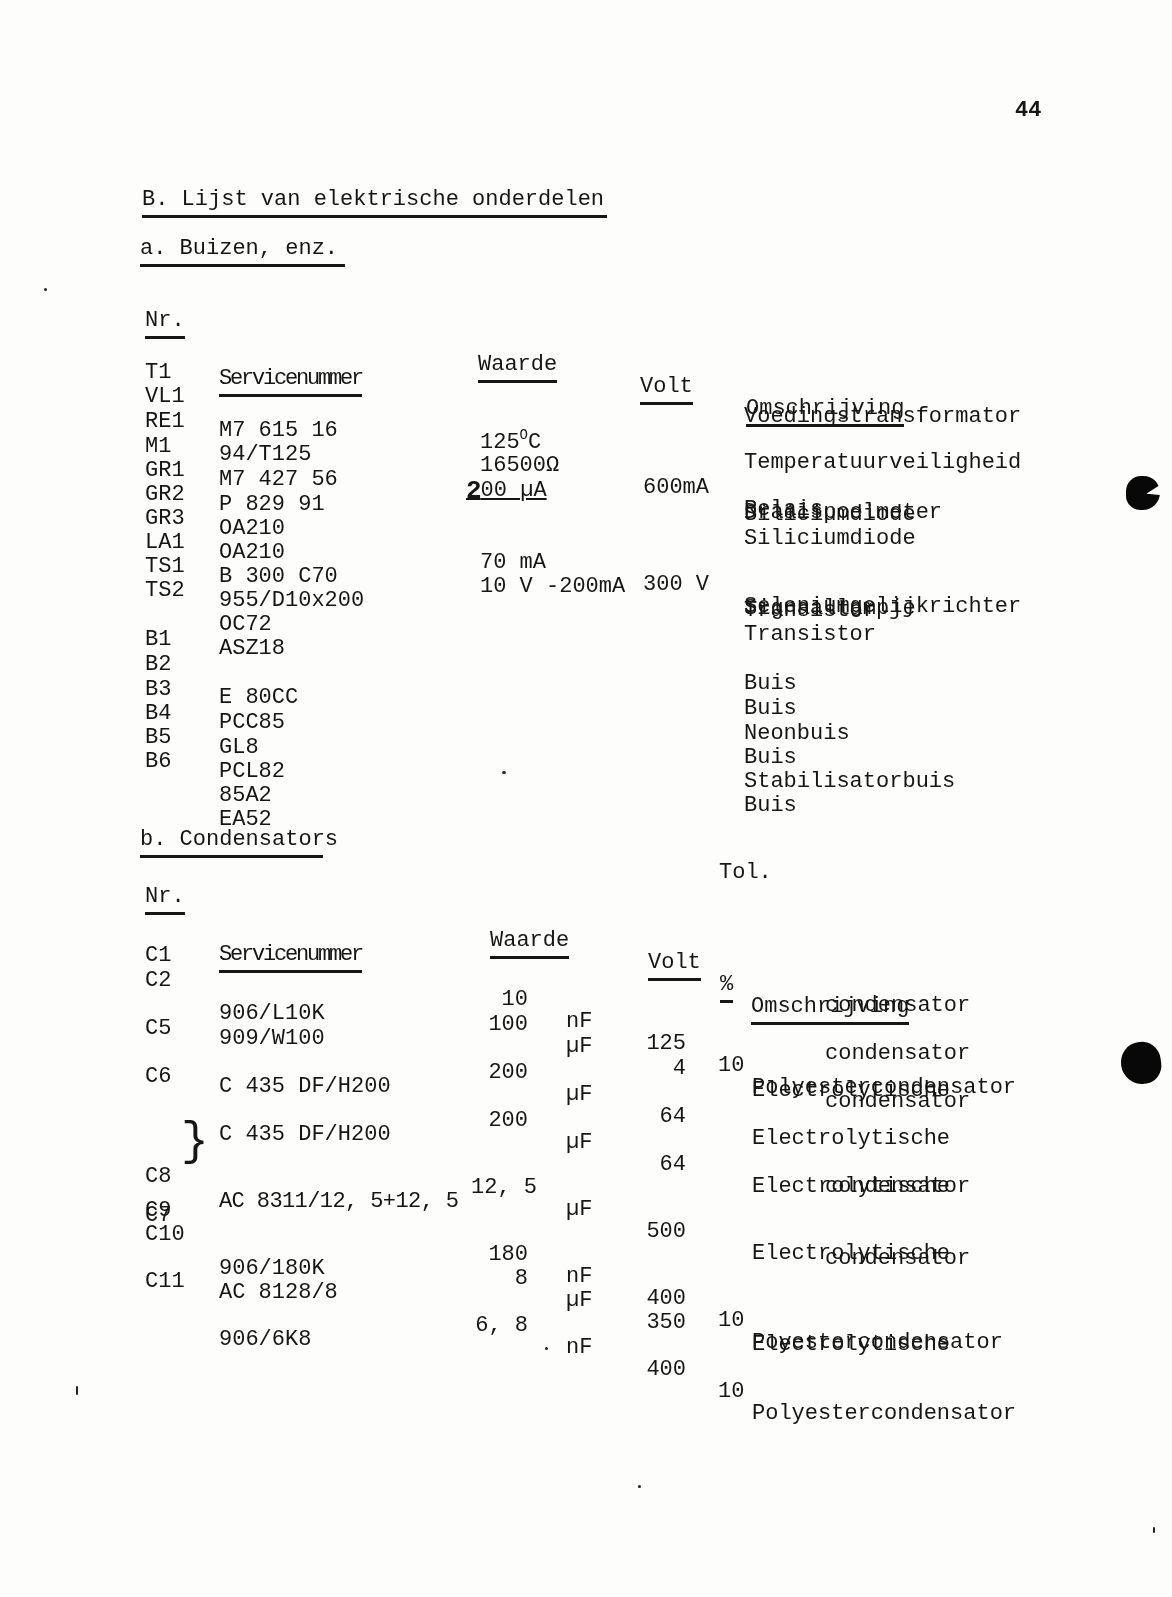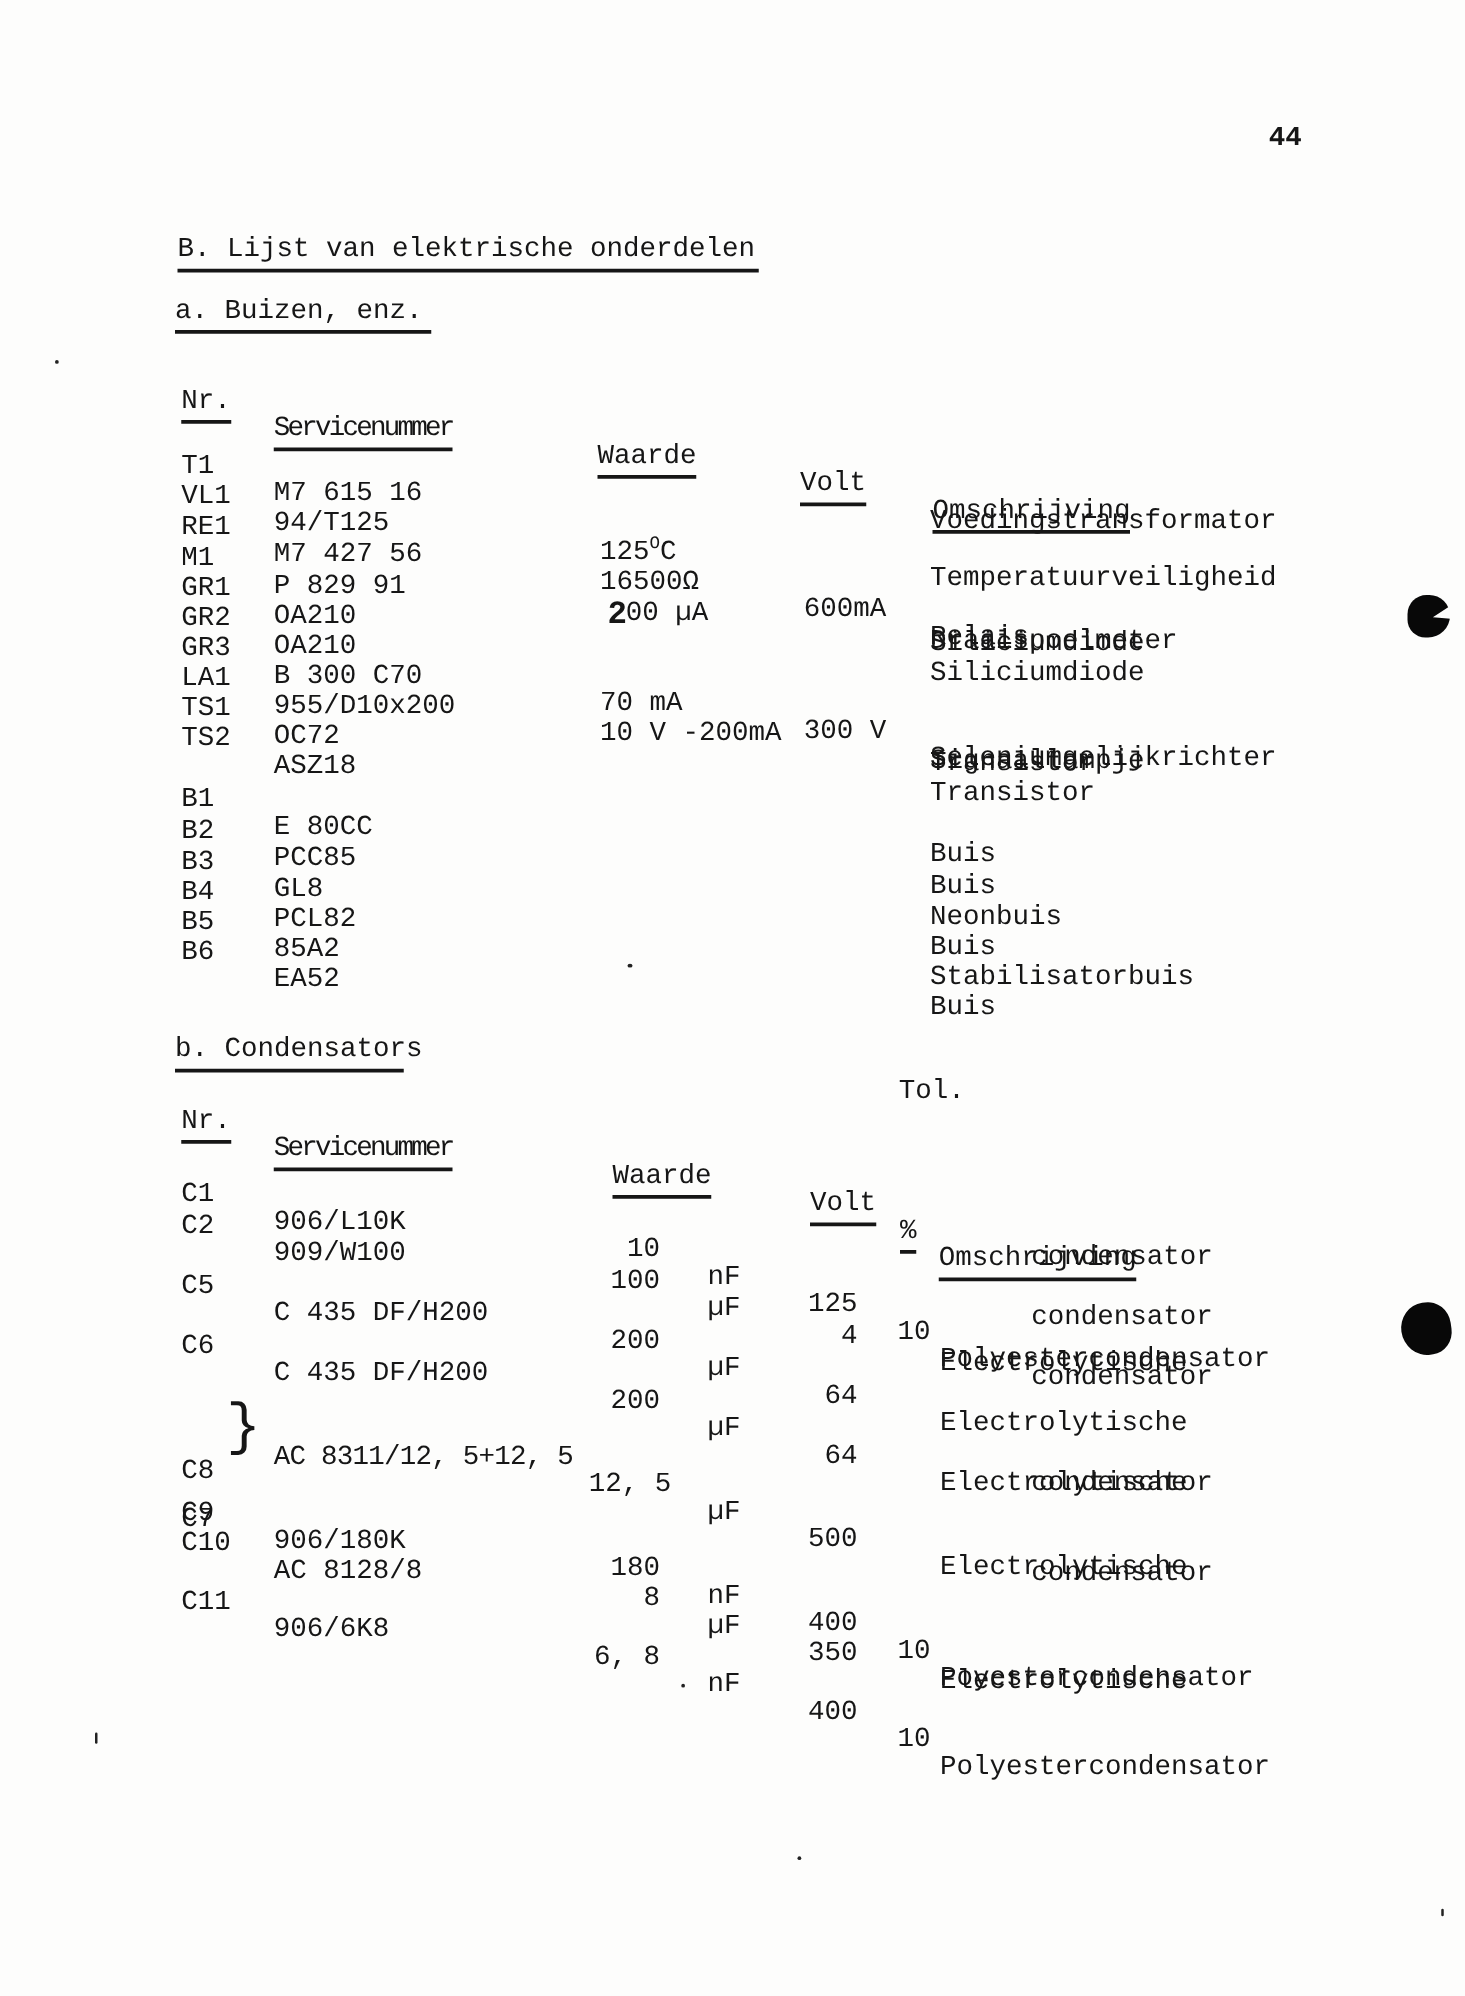--- a/index.html
+++ b/index.html
@@ -8,23 +8,23 @@
     width:1172px;height:1597px;
     background:#fdfdfc;
     font-family:"Liberation Mono","DejaVu Sans Mono",monospace;
     color:#161616;
     overflow:hidden;
   }
   .line,.row{position:absolute;left:0;width:100%;height:24px;font-size:22px;line-height:22px;white-space:pre;}
   .cell{position:absolute;white-space:pre;}
   
   .nr{left:145px;}
-  .sv{left:219px;}
+  .sv{left:219px;margin-top:36px;}
   .wa{left:480px;}
-  .wam{left:486px;}
+  .wam{left:466px;text-decoration:underline;}
   .vo{left:643px;}
   .om{left:744px;text-align:center;}
   
   .bnum{left:408px;width:120px;text-align:right;}
   .bnumw{left:417px;width:120px;text-align:right;}
   .bunit{left:541px;margin-left:25px;}
   .bvolt{left:590px;width:96px;text-align:right;}
   .btol{left:718px;}
   .bom{left:752px;}
   .bom2{left:825px;text-align:center;}

